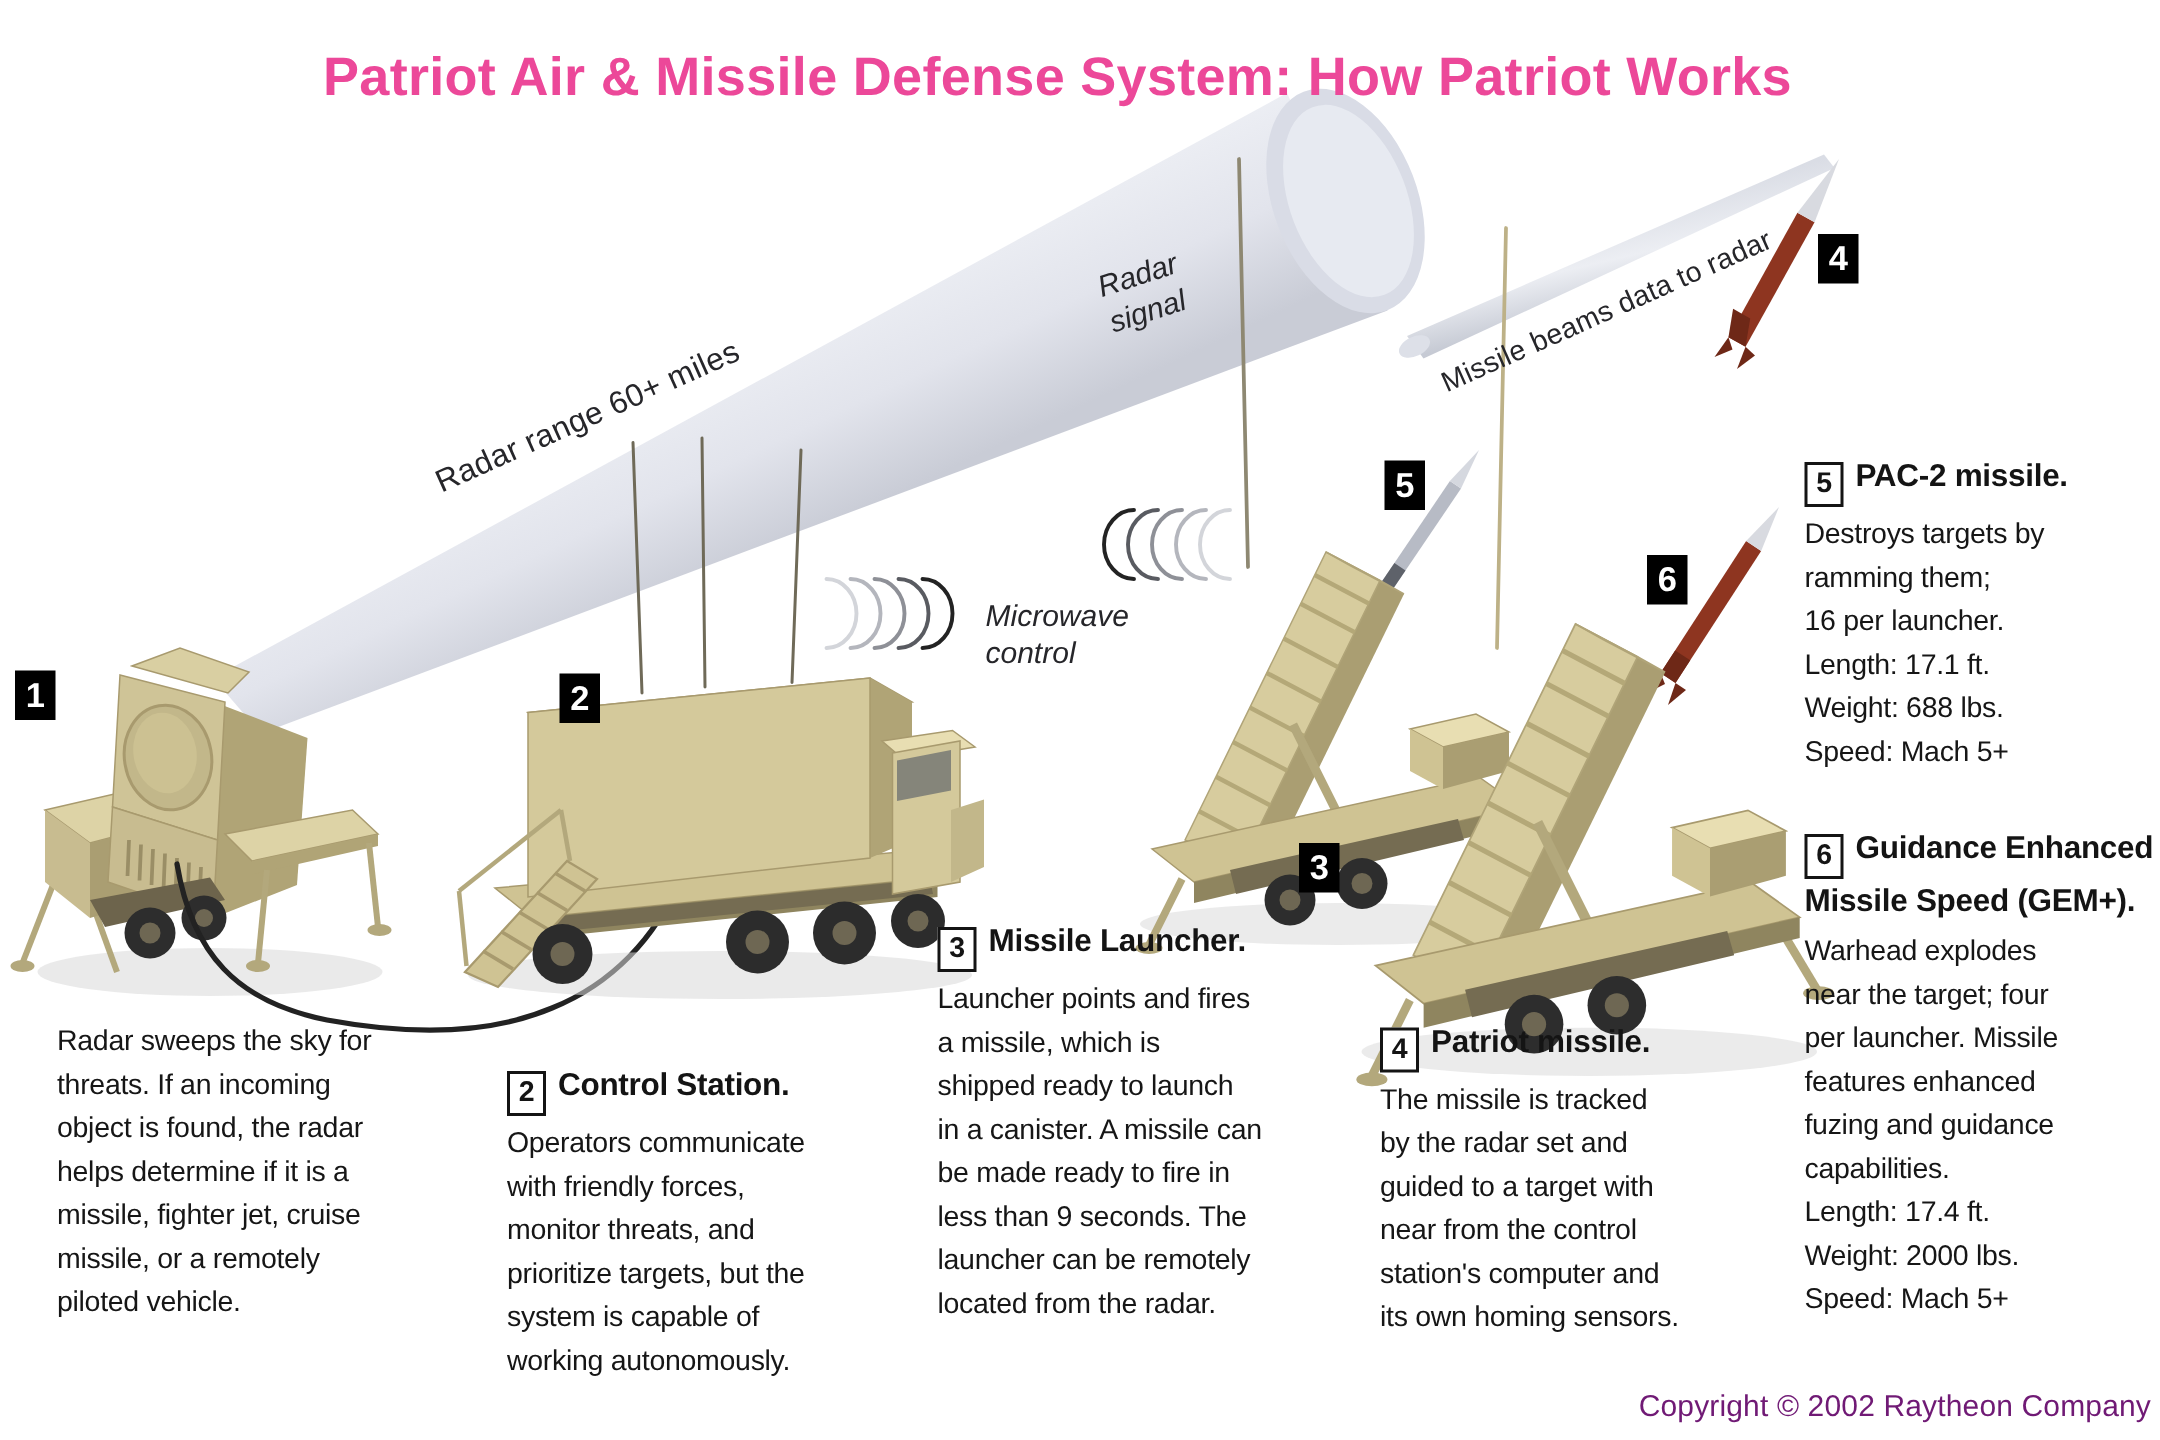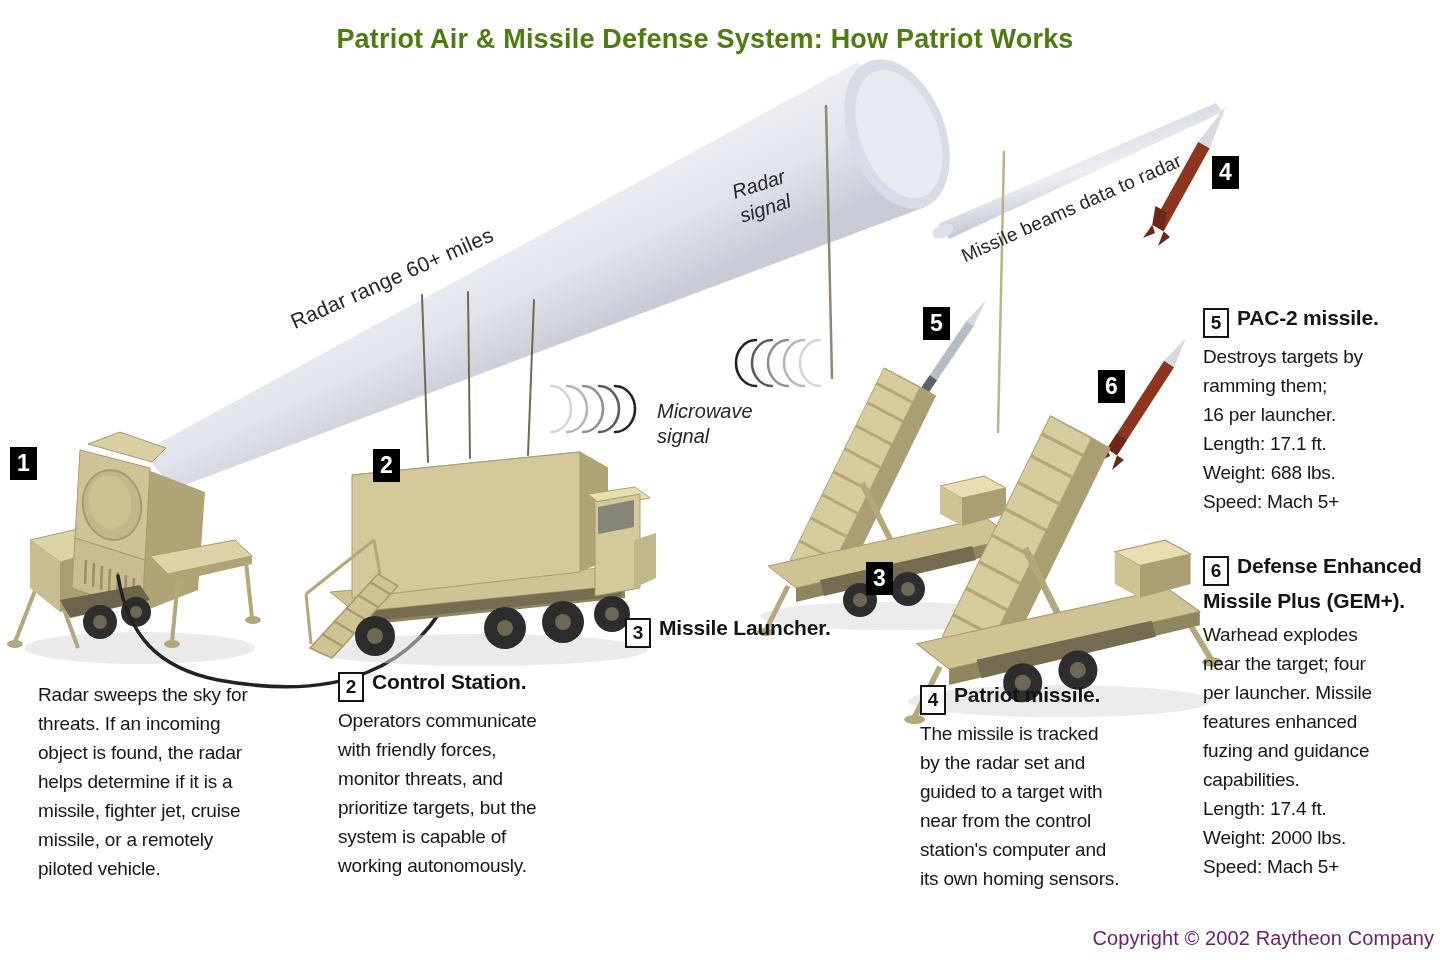--- a/index.html
+++ b/index.html
@@ -3,37 +3,37 @@
 <meta charset="utf-8">
 <style>
   html,body{margin:0;padding:0;background:#fff;}
   .stage{
     position:relative;width:1440px;height:960px;background:#ffffff;overflow:hidden;
     font-family:"Liberation Sans",sans-serif;color:#111;
   }
   .art{position:absolute;left:0;top:0;z-index:1;}
   .page-title{
     position:absolute;top:6px;left:0;width:1410px;text-align:center;z-index:3;
-    font-size:27px;font-weight:bold;letter-spacing:0.2px;color:#4d7c0f;
+    font-size:36px;font-weight:bold;letter-spacing:0.2px;color:#ec4899;
   }
   .rot-label{position:absolute;z-index:3;color:#26262a;transform-origin:0 0;white-space:pre-line;}
   .lbl-radar-range{left:287px;top:312px;font-size:21px;transform:rotate(-24deg);letter-spacing:0.3px;}
   .lbl-radar-signal{left:729px;top:181px;font-size:20px;font-style:italic;line-height:25px;transform:rotate(-18deg);}
   .lbl-missile-beams{left:958px;top:247px;font-size:19px;transform:rotate(-24deg);letter-spacing:0.2px;}
   .lbl-microwave{left:657px;top:399px;font-size:20px;font-style:italic;line-height:25px;}
   .marker{
     position:absolute;z-index:4;width:27px;height:33px;background:#000;color:#fff;
     display:flex;align-items:center;justify-content:center;
     font-size:23px;font-weight:bold;
   }
   #mk1{left:10px;top:447px;} #mk2{left:373px;top:449px;} #mk3{left:866px;top:562px;}
   #mk4{left:1212px;top:156px;} #mk5{left:923px;top:307px;} #mk6{left:1098px;top:370px;}
   .section{position:absolute;z-index:3;}
   #sec1{left:38px;top:680px;width:292px;}
-  #sec2{left:338px;top:667px;width:282px;}
+  #sec2{left:338px;top:709px;width:282px;}
   #sec3{left:625px;top:613px;width:282px;}
   #sec4{left:920px;top:680px;width:272px;}
   #sec5{left:1203px;top:303px;width:242px;}
   #sec6{left:1203px;top:551px;width:245px;}
   .sec-head{font-size:21px;font-weight:bold;line-height:30px;letter-spacing:-0.2px;margin-bottom:4px;color:#141414;}
   .numbox{
     display:inline-block;width:22px;height:26px;border:2px solid #141414;background:#fff;
     text-align:center;line-height:26px;font-size:19px;font-weight:bold;
     margin-right:8px;vertical-align:-4px;
   }
@@ -216,21 +216,21 @@
     <use href="#lnch" transform="translate(910,370) scale(1.15)"></use>
   </svg>
 
   <h1 class="page-title">Patriot Air &amp; Missile Defense System: How Patriot Works</h1>
 
   <div class="rot-label lbl-radar-range">Radar range 60+ miles</div>
   <div class="rot-label lbl-radar-signal">Radar
 signal</div>
   <div class="rot-label lbl-missile-beams">Missile beams data to radar</div>
   <div class="rot-label lbl-microwave">Microwave
-signal</div>
+control</div>
 
   <div class="marker" id="mk1">1</div>
   <div class="marker" id="mk2">2</div>
   <div class="marker" id="mk3">3</div>
   <div class="marker" id="mk4">4</div>
   <div class="marker" id="mk5">5</div>
   <div class="marker" id="mk6">6</div>
 
   <div class="section" id="sec1">
     <div class="sec-body">Radar sweeps the sky for
@@ -245,41 +245,49 @@
     <div class="sec-head"><span class="numbox">2</span><span class="sec-title">Control Station.</span></div>
     <div class="sec-body">Operators communicate
 with friendly forces,
 monitor threats, and
 prioritize targets, but the
 system is capable of
 working autonomously.</div>
   </div>
   <div class="section" id="sec3">
     <div class="sec-head"><span class="numbox">3</span><span class="sec-title">Missile Launcher.</span></div>
+    <div class="sec-body">Launcher points and fires
+a missile, which is
+shipped ready to launch
+in a canister. A missile can
+be made ready to fire in
+less than 9 seconds. The
+launcher can be remotely
+located from the radar.</div>
   </div>
   <div class="section" id="sec4">
     <div class="sec-head"><span class="numbox">4</span><span class="sec-title">Patriot missile.</span></div>
     <div class="sec-body">The missile is tracked
 by the radar set and
 guided to a target with
 near from the control
 station's computer and
 its own homing sensors.</div>
   </div>
   <div class="section" id="sec5">
     <div class="sec-head"><span class="numbox">5</span><span class="sec-title">PAC-2 missile.</span></div>
     <div class="sec-body">Destroys targets by
 ramming them;
 16 per launcher.
 Length: 17.1 ft.
 Weight: 688 lbs.
 Speed: Mach 5+</div>
   </div>
   <div class="section" id="sec6">
-    <div class="sec-head"><span class="numbox">6</span><span class="sec-title">Defense Enhanced Missile Plus (GEM+).</span></div>
+    <div class="sec-head"><span class="numbox">6</span><span class="sec-title">Guidance Enhanced Missile Speed (GEM+).</span></div>
     <div class="sec-body">Warhead explodes
 near the target; four
 per launcher. Missile
 features enhanced
 fuzing and guidance
 capabilities.
 Length: 17.4 ft.
 Weight: 2000 lbs.
 Speed: Mach 5+</div>
   </div>

